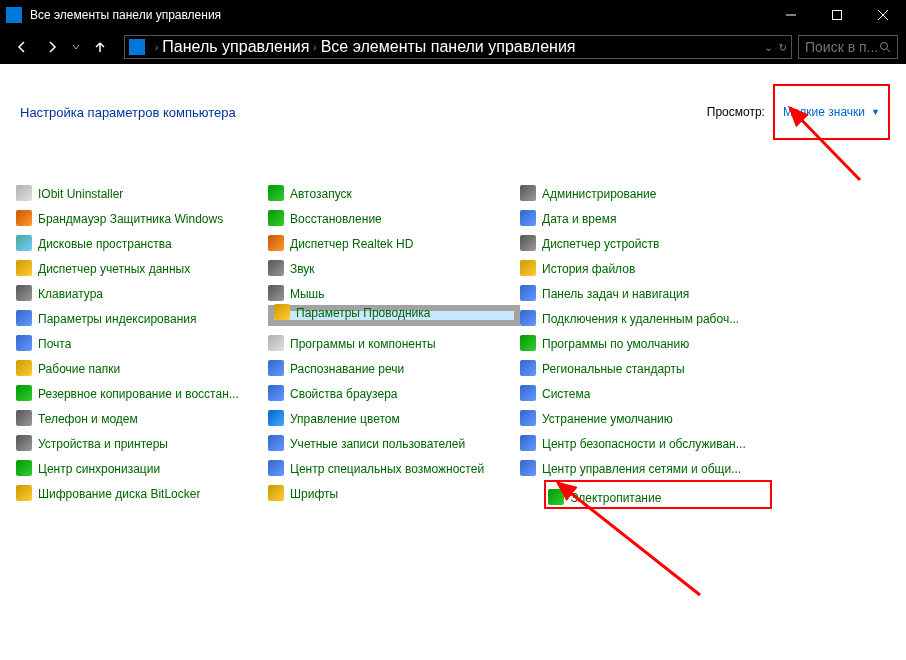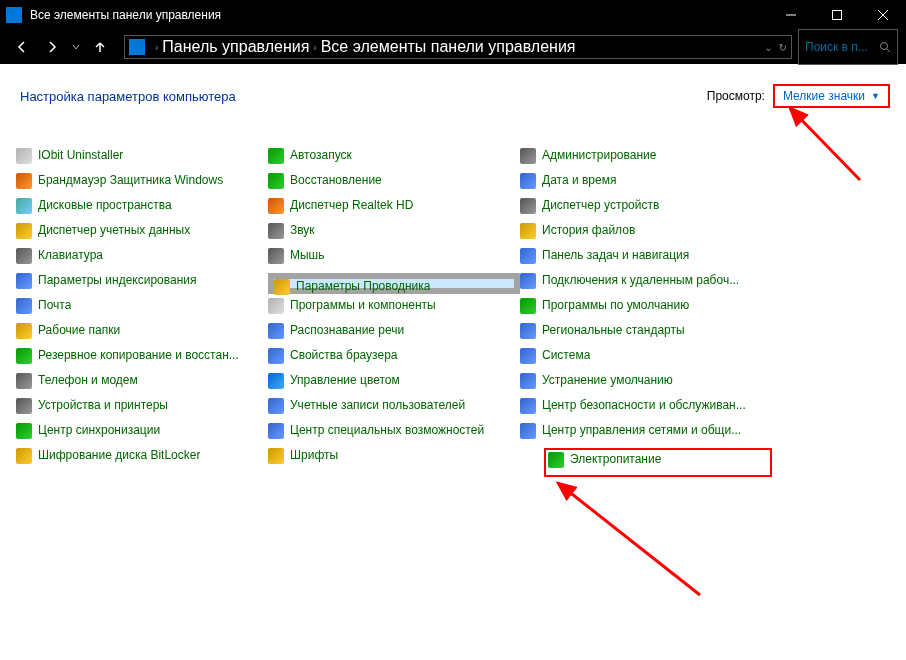--- a/index.html
+++ b/index.html
@@ -11,30 +11,30 @@
   .win-btn { width: 46px; height: 30px; display: flex; align-items: center; justify-content: center; color: #fff; font-size: 10px; }
   .nav-bar { background: #000; color: #fff; height: 34px; display: flex; align-items: center; padding: 0 8px; gap: 2px; }
   .nav-arrow { width: 28px; height: 26px; display: flex; align-items: center; justify-content: center; color: #fff; font-size: 13px; }
   .nav-chevron { width: 16px; height: 26px; display: flex; align-items: center; justify-content: center; color: #aaa; font-size: 10px; }
   .nav-up { width: 28px; height: 26px; display: flex; align-items: center; justify-content: center; color: #fff; font-size: 13px; margin-right: 4px; }
   .addr-bar { flex: 1; border: 1px solid #555; height: 24px; display: flex; align-items: center; padding: 0 4px; background: #000; margin: 0 4px; }
   .addr-icon { width: 16px; height: 16px; background: #0078d7; margin-right: 6px; }
   .addr-sep { color: #888; margin: 0 4px; font-size: 10px; }
   .addr-seg { color: #fff; font-size: 16px; }
   .addr-end-controls { margin-left: auto; display: flex; align-items: center; gap: 6px; color: #888; font-size: 10px; }
-  .search-box { width: 100px; border: 1px solid #555; height: 36px; display: flex; align-items: center; padding: 0 6px; color: #0369a1; font-size: 12px; }
+  .search-box { width: 100px; border: 1px solid #555; height: 24px; display: flex; align-items: center; padding: 0 6px; color: #737373; font-size: 14px; }
   .search-text { flex: 1; white-space: nowrap; overflow: hidden; }
   .content { padding: 20px 16px; background: #fff; }
   .content-header { display: flex; justify-content: space-between; align-items: center; margin-bottom: 40px; padding-left: 4px; }
   .content-title { color: #003399; font-size: 13px; }
   .view-by { font-size: 12px; color: #000; display: flex; align-items: center; }
-  .view-value { color: #0066cc; margin-left: 8px; padding: 3px 8px; border: 2.5px solid #ff0000; display: flex; align-items: center; gap: 6px; }
+  .view-value { color: #0066cc; margin-left: 8px; padding: 19px 8px; border: 2.5px solid #ff0000; display: flex; align-items: center; gap: 6px; }
   .view-drop { font-size: 9px; }
   .items-grid { display: grid; grid-template-columns: repeat(3, 252px); column-gap: 0px; row-gap: 4px; }
-  .item { display: flex; align-items: flex-start; height: 21px; padding: 0 4px 0 0; cursor: pointer; }
+  .item { display: flex; align-items: flex-end; height: 21px; padding: 0 4px 0 0; cursor: pointer; }
   .item.hovered { background: #cce8ff; border: 6px solid #a3a3a3; padding-right: 3px; }
   .item-icon { width: 16px; height: 16px; margin-right: 6px; flex-shrink: 0; border-radius: 2px; }
   .item-label { color: #006600; font-size: 12px; white-space: nowrap; overflow: hidden; text-overflow: ellipsis; }
   .highlight-box { border: 2.5px solid #ff0000; padding: 2px; margin-left: 24px; }
   
   .arrow-svg { position: absolute; pointer-events: none; }
   
   .ic1 { background: linear-gradient(135deg,#b0b0b0,#e0e0e0); }
   .ic2 { background: linear-gradient(135deg,#cc5500,#ff9933); }
   .ic3 { background: linear-gradient(135deg,#4a9,#7cf); }

